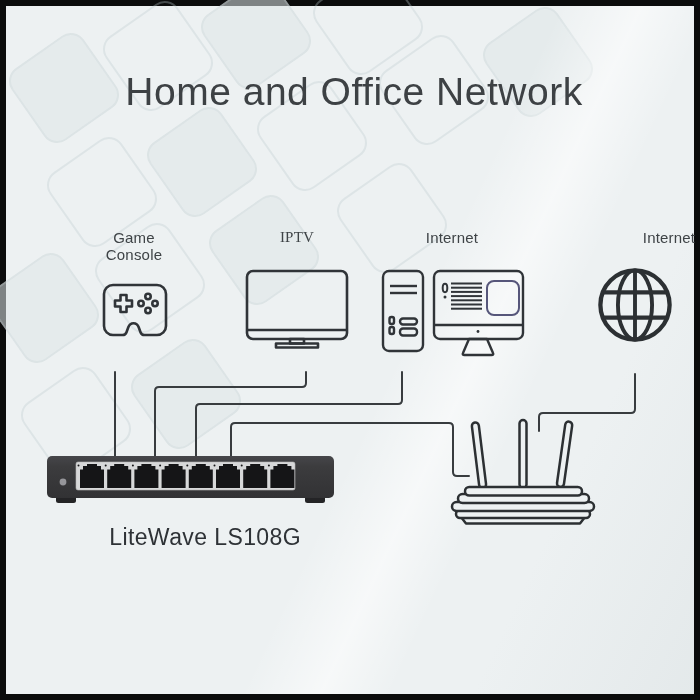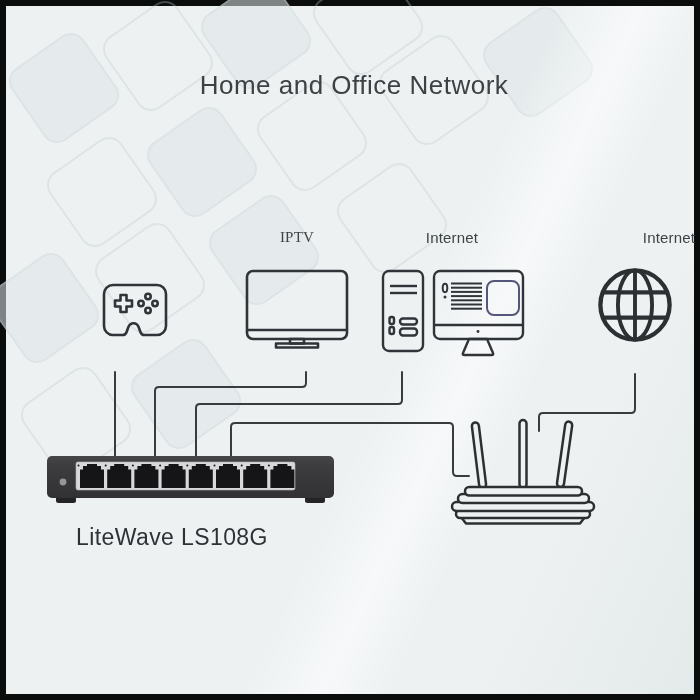--- a/index.html
+++ b/index.html
@@ -21,29 +21,29 @@
   }
   .bg-key.fill{background:rgba(223,230,231,0.55);border-color:rgba(196,208,211,0.28);}
   #sheen{
     position:absolute;inset:0;pointer-events:none;
     background:
       linear-gradient(115deg, rgba(255,255,255,0) 55%, rgba(255,255,255,0.55) 63%, rgba(255,255,255,0) 70%),
       linear-gradient(295deg, rgba(201,210,212,0.25) 0%, rgba(201,210,212,0) 22%);
   }
   .title{
     position:absolute;left:8px;right:0;top:64px;text-align:center;
-    font-size:26px;font-weight:300;letter-spacing:0.5px;color:#3d4144;
+    font-size:39px;font-weight:300;letter-spacing:0.5px;color:#3d4144;
   }
   .dev-label{
     position:absolute;top:223px;font-size:15px;color:#3e4346;text-align:center;
     letter-spacing:0.2px;
   }
   .abs{position:absolute;}
   .switch-label{
-    position:absolute;left:70px;top:518px;width:225px;text-align:left;
+    position:absolute;left:70px;top:518px;width:225px;text-align:right;
     font-size:23px;color:#2e3236;letter-spacing:0.4px;
   }
   svg{display:block;}
 </style>
 </head>
 <body>
 
 <div id="frame">
 
   <div>
@@ -60,20 +60,21 @@
     <span class="bg-key" style="left:26px;top:372px;width:84px;height:84px;"></span>
     <span class="bg-key fill" style="left:136px;top:344px;width:84px;height:84px;"></span>
     <span class="bg-key" style="left:384px;top:40px;width:84px;height:84px;"></span>
     <span class="bg-key fill" style="left:488px;top:12px;width:84px;height:84px;"></span>
     <span class="bg-key" style="left:342px;top:168px;width:84px;height:84px;"></span>
   </div>
   <div id="sheen"></div>
 
   <div class="title">Home and Office Network</div>
 
+  <div class="dev-label" style="left:78px;width:100px;">Game Console</div>
   <div class="dev-label" style="left:241px;width:100px;font-family:Liberation Serif, serif;">IPTV</div>
   <div class="dev-label" style="left:396px;width:100px;">Internet</div>
   <div class="dev-label" style="left:613px;width:100px;">Internet</div>
 
   <svg class="abs" style="left:0;top:0;" width="700" height="700" viewBox="0 0 700 700">
     <g fill="none" stroke="#383c3f" stroke-width="2" stroke-linecap="round">
       <path d="M109,366 L109,450"></path>
       <path d="M300,366 L300,377 Q300,381 296,381 L153,381 Q149,381 149,385 L149,450"></path>
       <path d="M396,366 L396,394 Q396,398 392,398 L194,398 Q190,398 190,402 L190,450"></path>
       <path d="M629,368 L629,403 Q629,407 625,407 L537,407 Q533,407 533,411 L533,425"></path>

